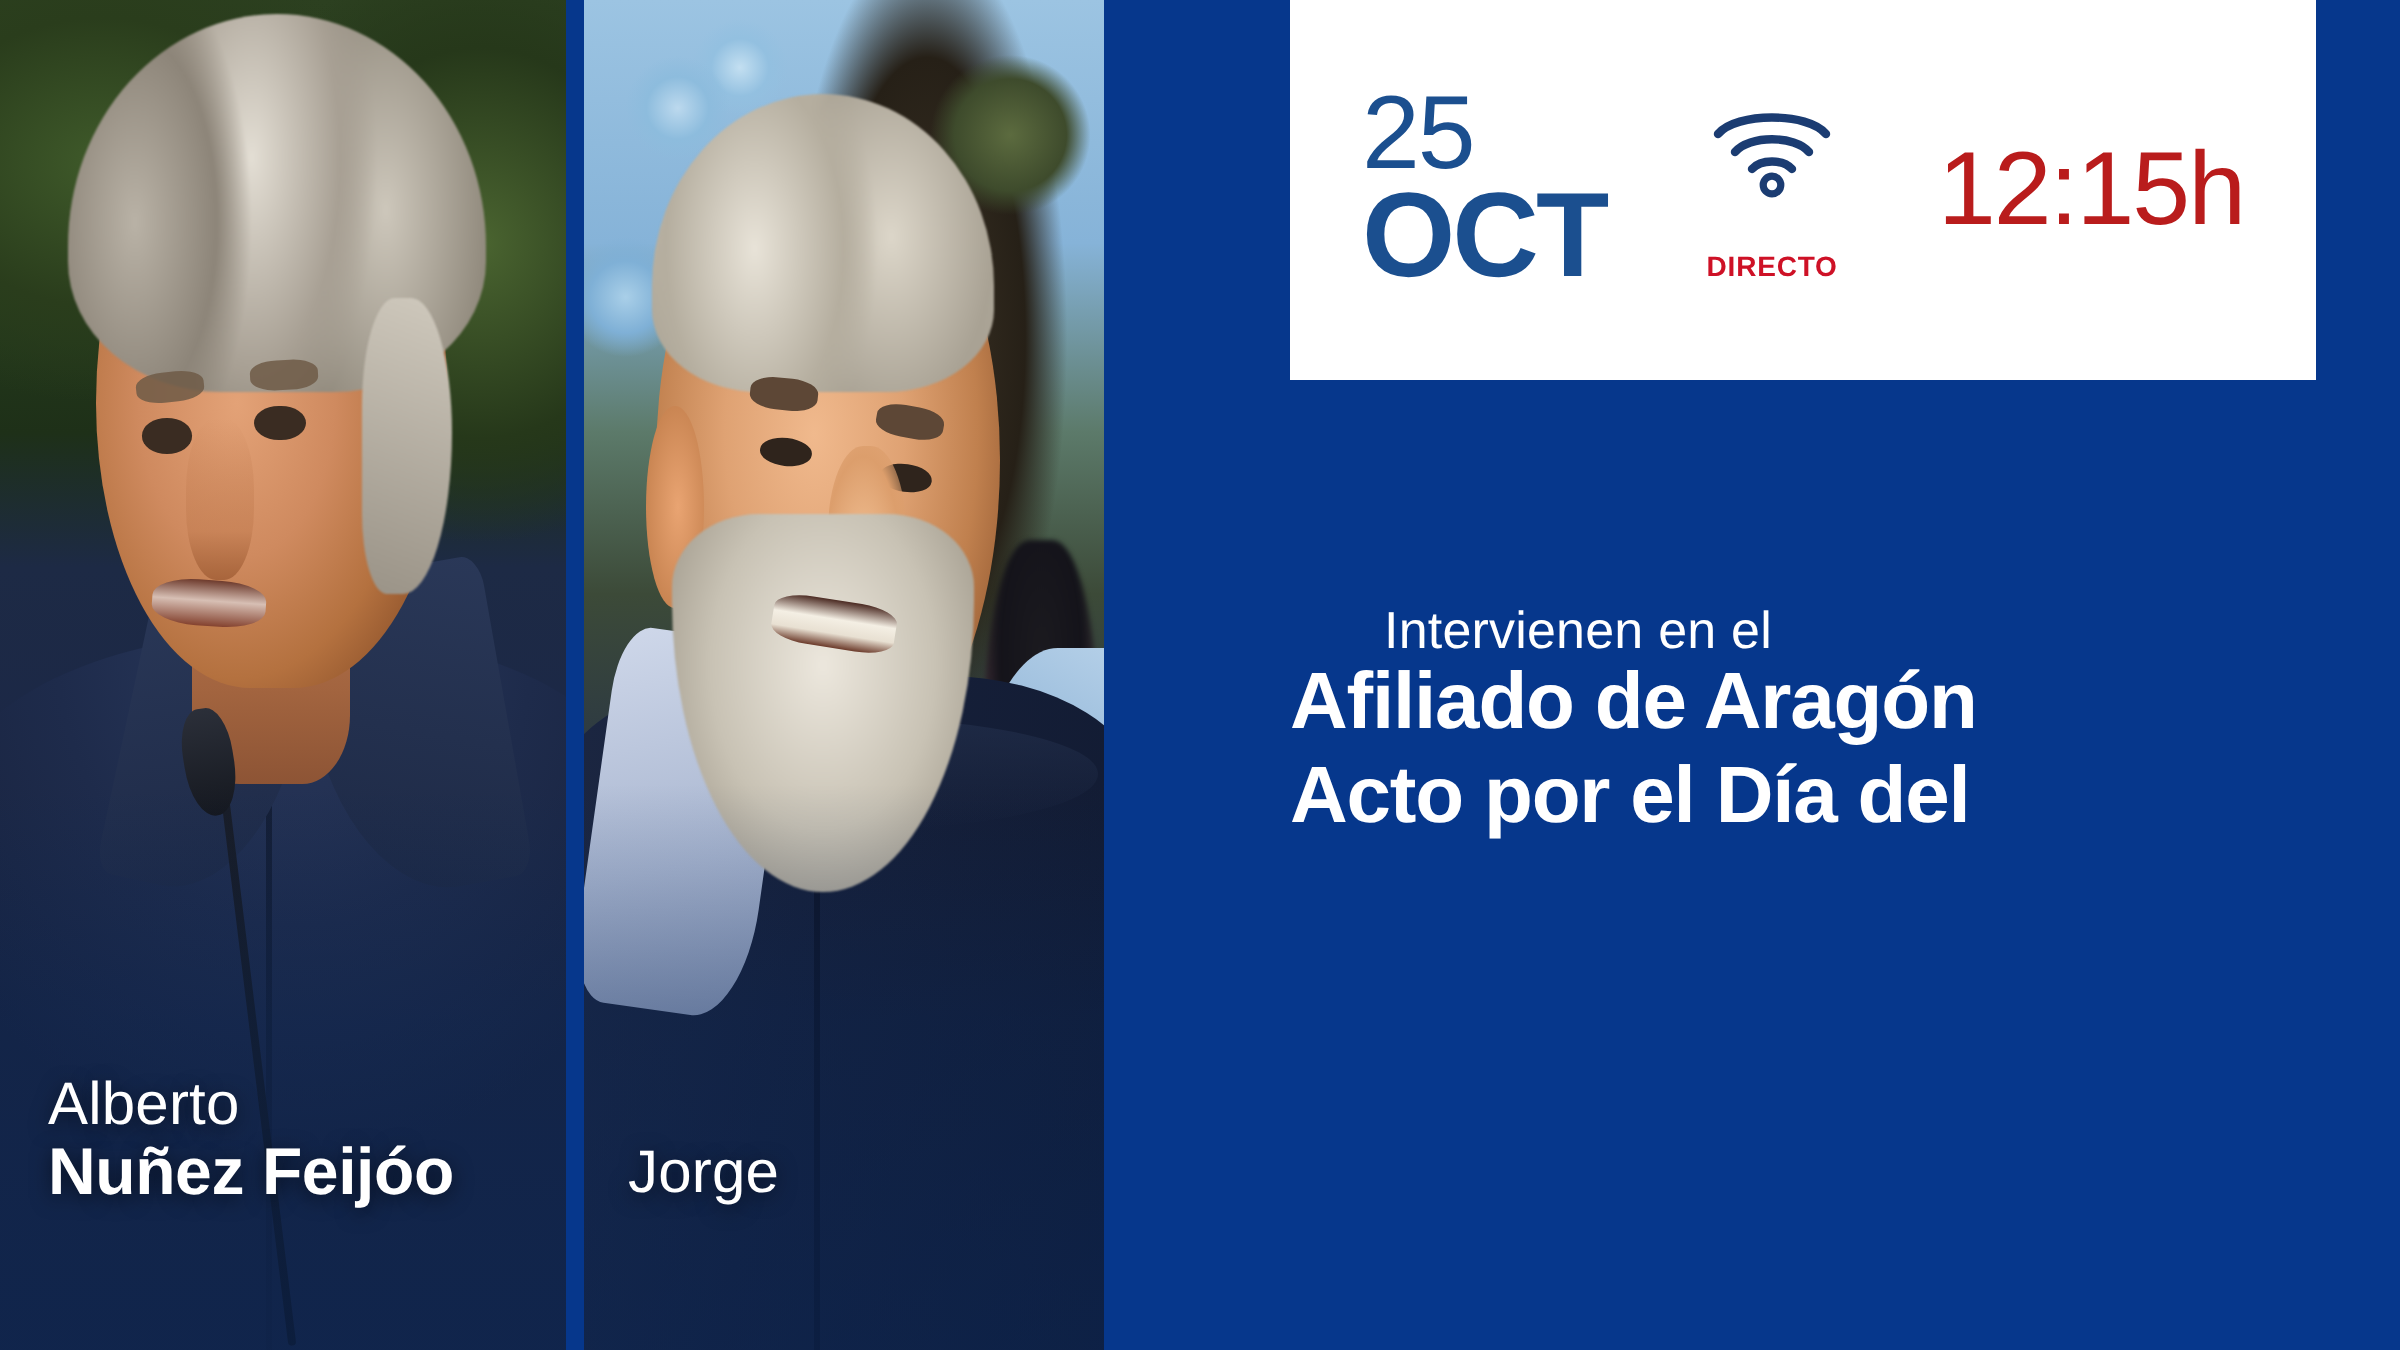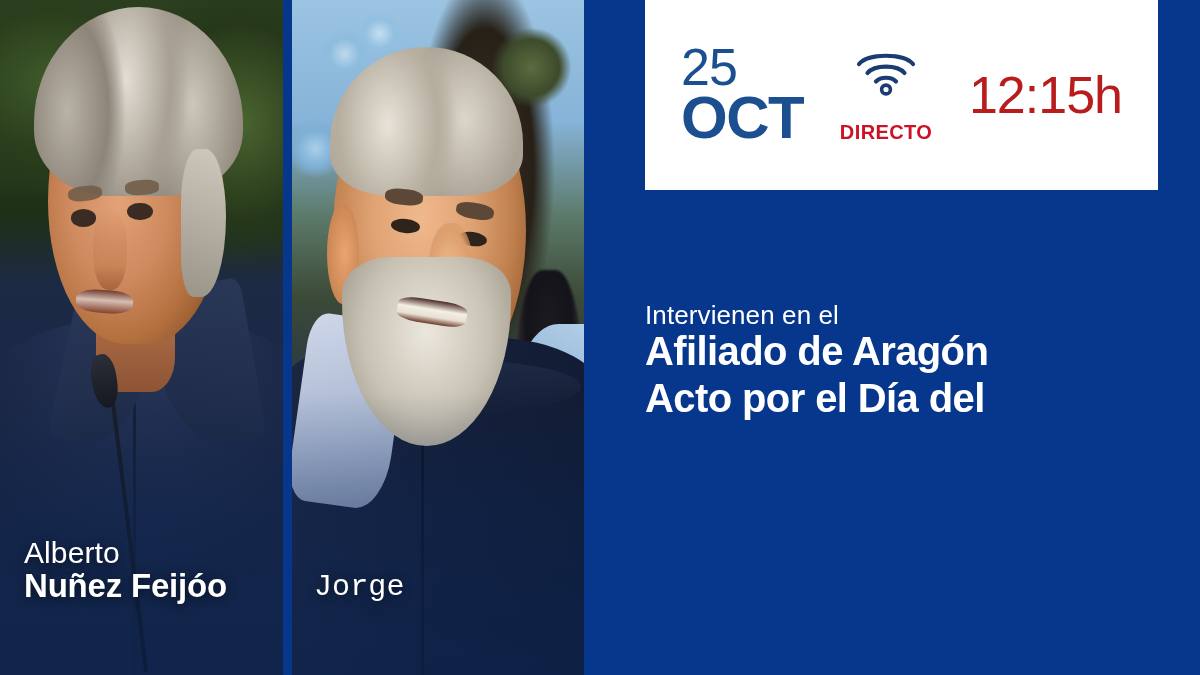--- a/index.html
+++ b/index.html
@@ -7,21 +7,21 @@
   html,body { width:1200px; height:675px; overflow:hidden; background:#06378C; }
   body { font-family:"Liberation Sans", sans-serif; }
 
   .stage { position:relative; width:1200px; height:675px; background:#06378C; }
 
   
   .photos { position:absolute; left:0; top:0; width:584px; height:675px; display:flex; }
   .photo-panel { position:relative; height:675px; overflow:hidden; }
   .panel-1 { width:283px;padding-left:32px; }
   .panel-divider { width:9px; background:#06378C; height:675px; flex:none; }
-  .panel-2 { width:292px;font-family:Liberation Mono, monospace; }
+  .panel-2 { width:260px; }
 
   
   .p1-bg {
     position:absolute; inset:0;
     background:
       radial-gradient(ellipse 150px 120px at 18% 12%, #3f5a2a 0%, #2a3d1c 60%, transparent 100%),
       radial-gradient(ellipse 130px 150px at 85% 18%, #4a6430 0%, #26381a 65%, transparent 100%),
       linear-gradient(180deg,#2c4020 0%,#243a1c 22%,#1e3018 32%, #1d2a45 42%, #1b2747 60%, #18224060 100%),
       #1d2b48;
   }
@@ -214,28 +214,28 @@
     display:flex; align-items:center; justify-content:space-between;
     padding:14px 30px 0 36px;
   }
 
   .date-block{ color:#1B4F8F; line-height:.92; text-align:left; }
   .date-day{ display:block; font-size:52px; font-weight:300; letter-spacing:-1px; }
   .date-month{ display:block; font-size:60px; font-weight:700; letter-spacing:-1.5px; margin-top:-2px;}
 
   .live-block{ display:flex; flex-direction:column; align-items:center; margin-top:2px; }
   .wifi-icon{ display:block; }
-  .live-label{ color:#CE1126; font-size:20px; font-weight:700; letter-spacing:.4px; margin-top:21px; }
+  .live-label{ color:#CE1126; font-size:14px; font-weight:700; letter-spacing:.4px; margin-top:21px; }
 
   .time-block{ color:#b91c1c; font-size:52px; font-weight:300; letter-spacing:-1px; margin-right:6px;}
 
   .event-text{
     position:absolute; left:61px; top:300px; width:520px; color:#fff;
   }
-  .event-kicker{ font-size:26px; font-weight:400; letter-spacing:.1px; line-height:1.18; }
+  .event-kicker{ font-size:26px; font-weight:400; letter-spacing:.1px; line-height:1.18;margin-left:47px; }
   .event-title{ font-size:40px; font-weight:700; letter-spacing:-.6px; line-height:1.12; margin-top:3px; }
 
   .pp-logo{ position:absolute; right:34px; bottom:26px; width:92px; height:72px; }
 </style>
 </head>
 <body>
 
 <div class="stage">
 
   <div class="photos">

